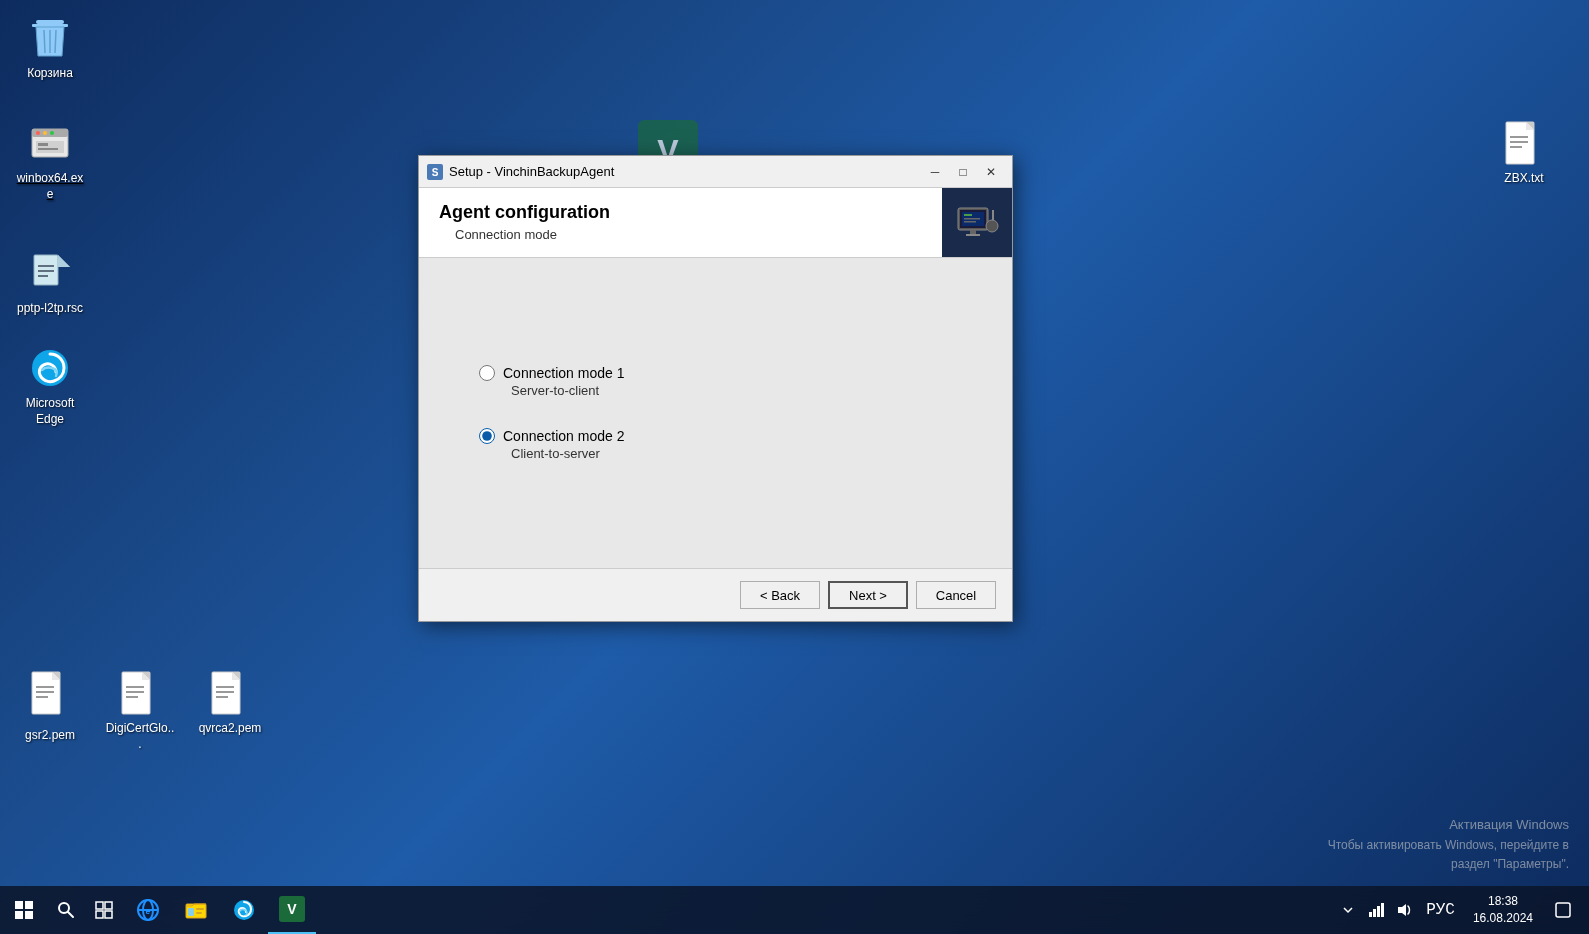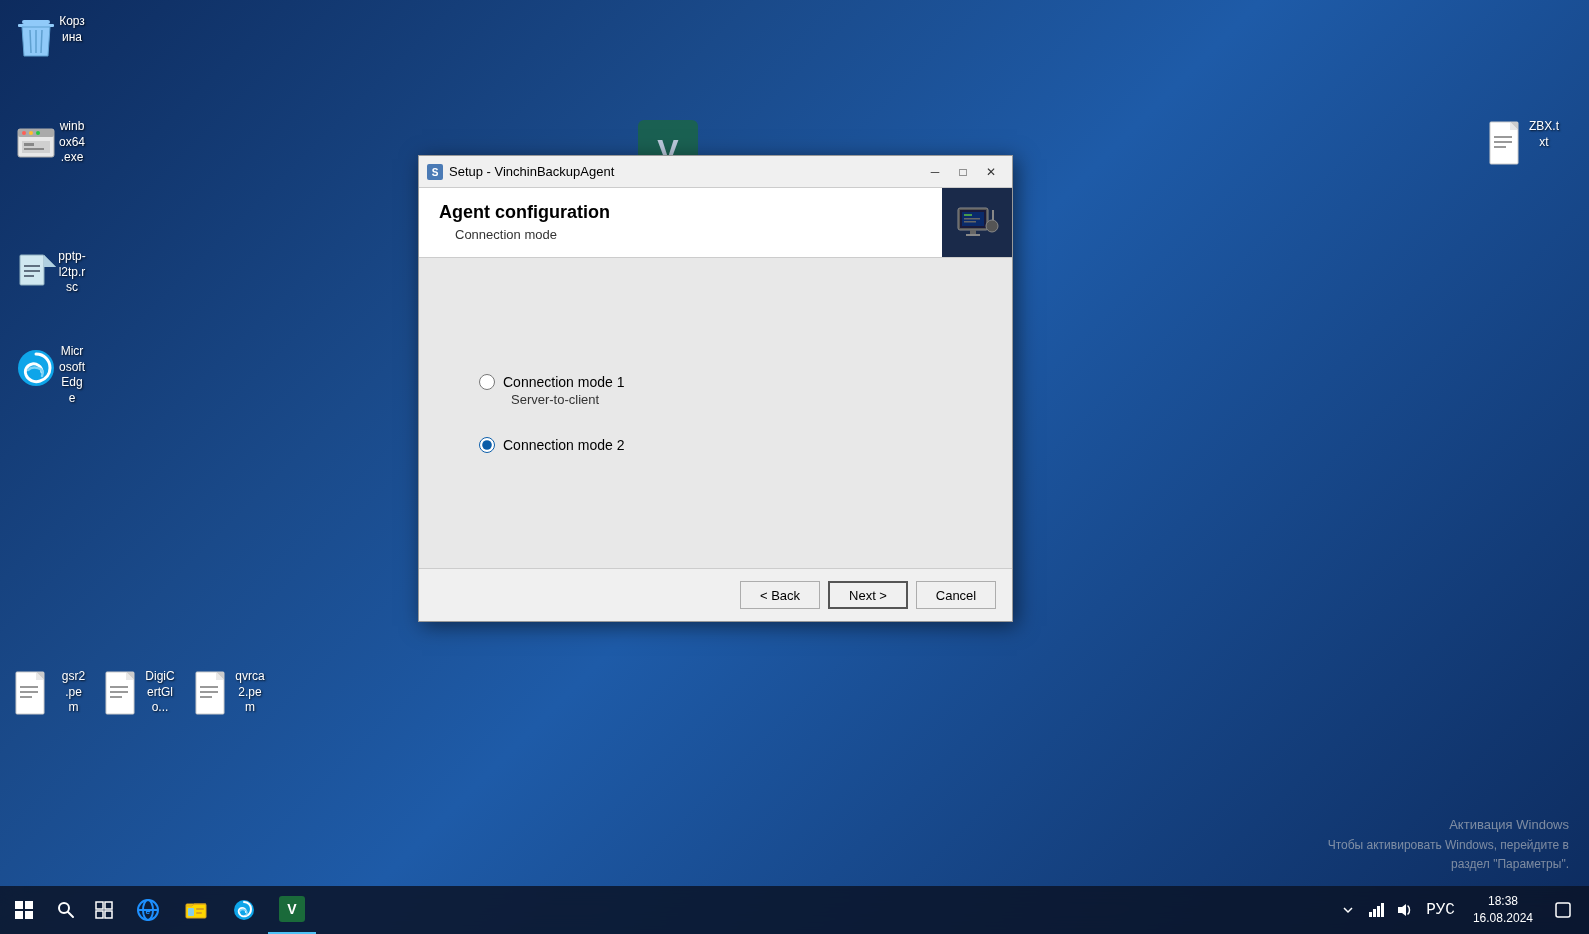--- a/index.html
+++ b/index.html
@@ -60,22 +60,22 @@
       width: 180px;
       height: 180px;
       background: linear-gradient(135deg, rgba(30,120,200,0.5) 0%, rgba(60,160,240,0.6) 100%);
       border: 2px solid rgba(100,170,230,0.5);
     }
 
     
     .desktop-icon {
       position: absolute;
       display: flex;
-      flex-direction: row;
-      align-items: flex-start;
+      flex-direction: column;
+      align-items: center;
       width: 80px;
       cursor: pointer;
       padding: 4px;
     }
 
     .icon-img {
       width: 48px;
       height: 48px;
       display: flex;
       align-items: center;
@@ -419,21 +419,21 @@
         <rect x="4" y="8" width="36" height="3" rx="1" fill="#90CAF9"></rect>
         <path d="M8 11 L10 40 L34 40 L36 11 Z" fill="#90CAF9" stroke="#5fa0d0" stroke-width="1"></path>
         <line x1="22" y1="14" x2="22" y2="37" stroke="#5fa0d0" stroke-width="1.5"></line>
         <line x1="16" y1="14" x2="17" y2="37" stroke="#5fa0d0" stroke-width="1.5"></line>
         <line x1="28" y1="14" x2="27" y2="37" stroke="#5fa0d0" stroke-width="1.5"></line>
       </svg>
     </div>
     <span class="icon-label">Корзина</span>
   </div>
 
-  <div class="desktop-icon" style="top:115px;left:10px;">
+  <div class="desktop-icon" style="top:115px;left:10px;text-decoration:underline;">
     <div class="icon-img">
       <svg width="44" height="44" viewBox="0 0 44 44">
         <rect x="4" y="8" width="36" height="28" rx="2" fill="#e8e8e8" stroke="#aaa" stroke-width="1"></rect>
         <rect x="4" y="8" width="36" height="8" rx="2" fill="#aaa"></rect>
         <circle cx="10" cy="12" r="2" fill="#ff5f56"></circle>
         <circle cx="17" cy="12" r="2" fill="#ffbd2e"></circle>
         <circle cx="24" cy="12" r="2" fill="#27c93f"></circle>
         <rect x="8" y="20" width="28" height="12" fill="#d0d0d0"></rect>
         <rect x="10" y="22" width="10" height="3" fill="#888"></rect>
         <rect x="10" y="27" width="20" height="2" fill="#888"></rect>
@@ -588,20 +588,21 @@
           <label class="radio-label" for="mode1">Connection mode 1</label>
         </div>
         <div class="radio-sublabel">Server-to-client</div>
       </div>
 
       <div class="radio-option">
         <div class="radio-row">
           <input type="radio" class="radio-input" name="connection-mode" id="mode2" checked="" style="">
           <label class="radio-label" for="mode2">Connection mode 2</label>
         </div>
+        <div class="radio-sublabel">Client-to-server</div>
       </div>
     </div>
 
     <div class="dialog-footer">
       <button class="dialog-btn">&lt; Back</button>
       <button class="dialog-btn primary">Next &gt;</button>
       <button class="dialog-btn">Cancel</button>
     </div>
   </div>
 

